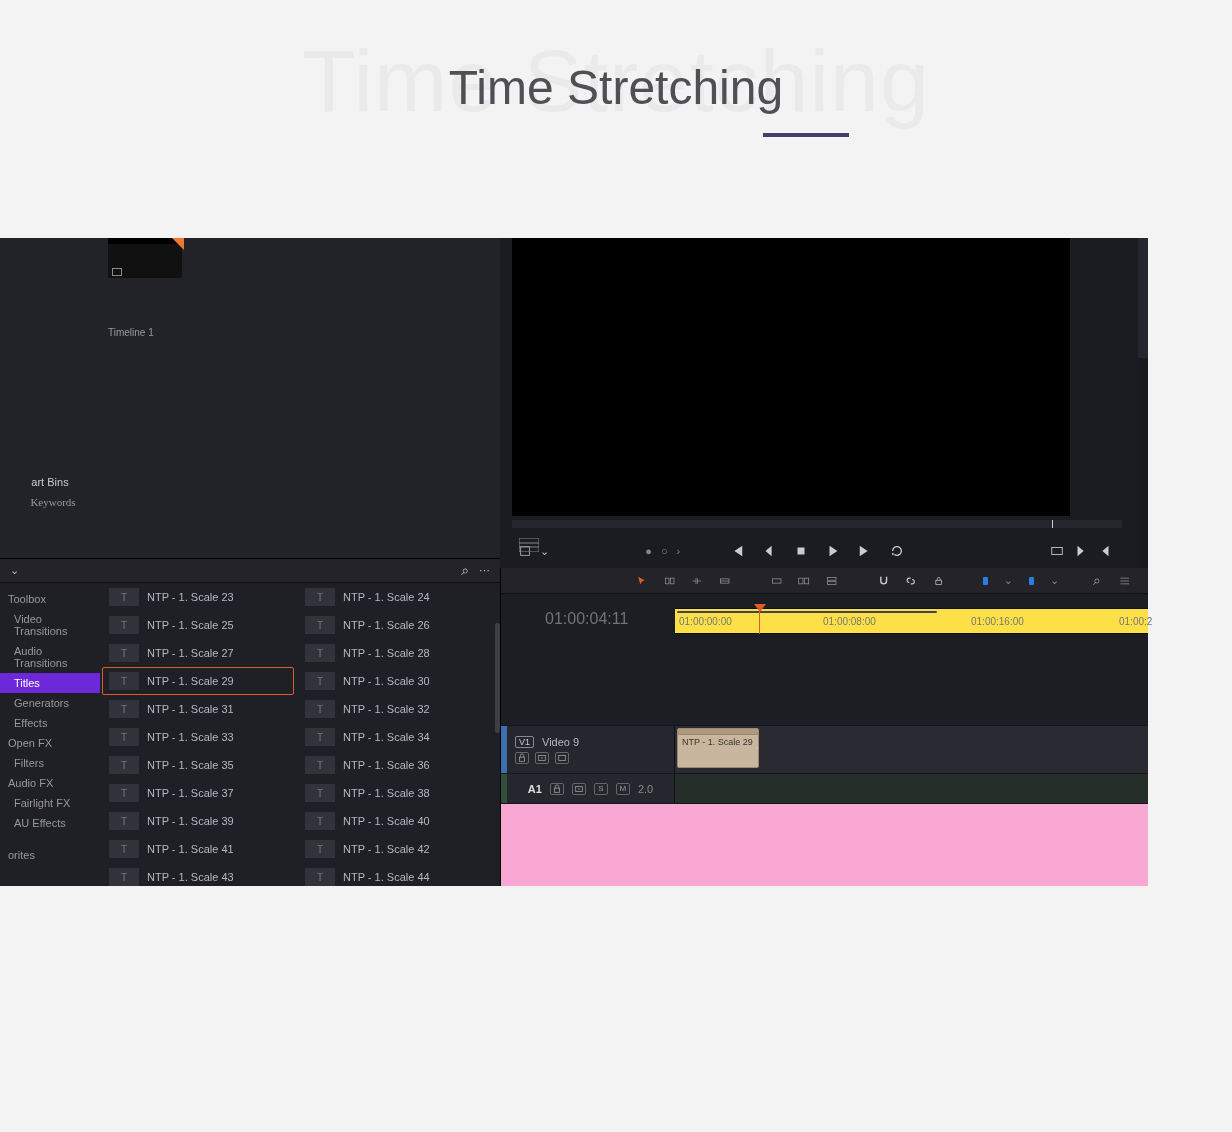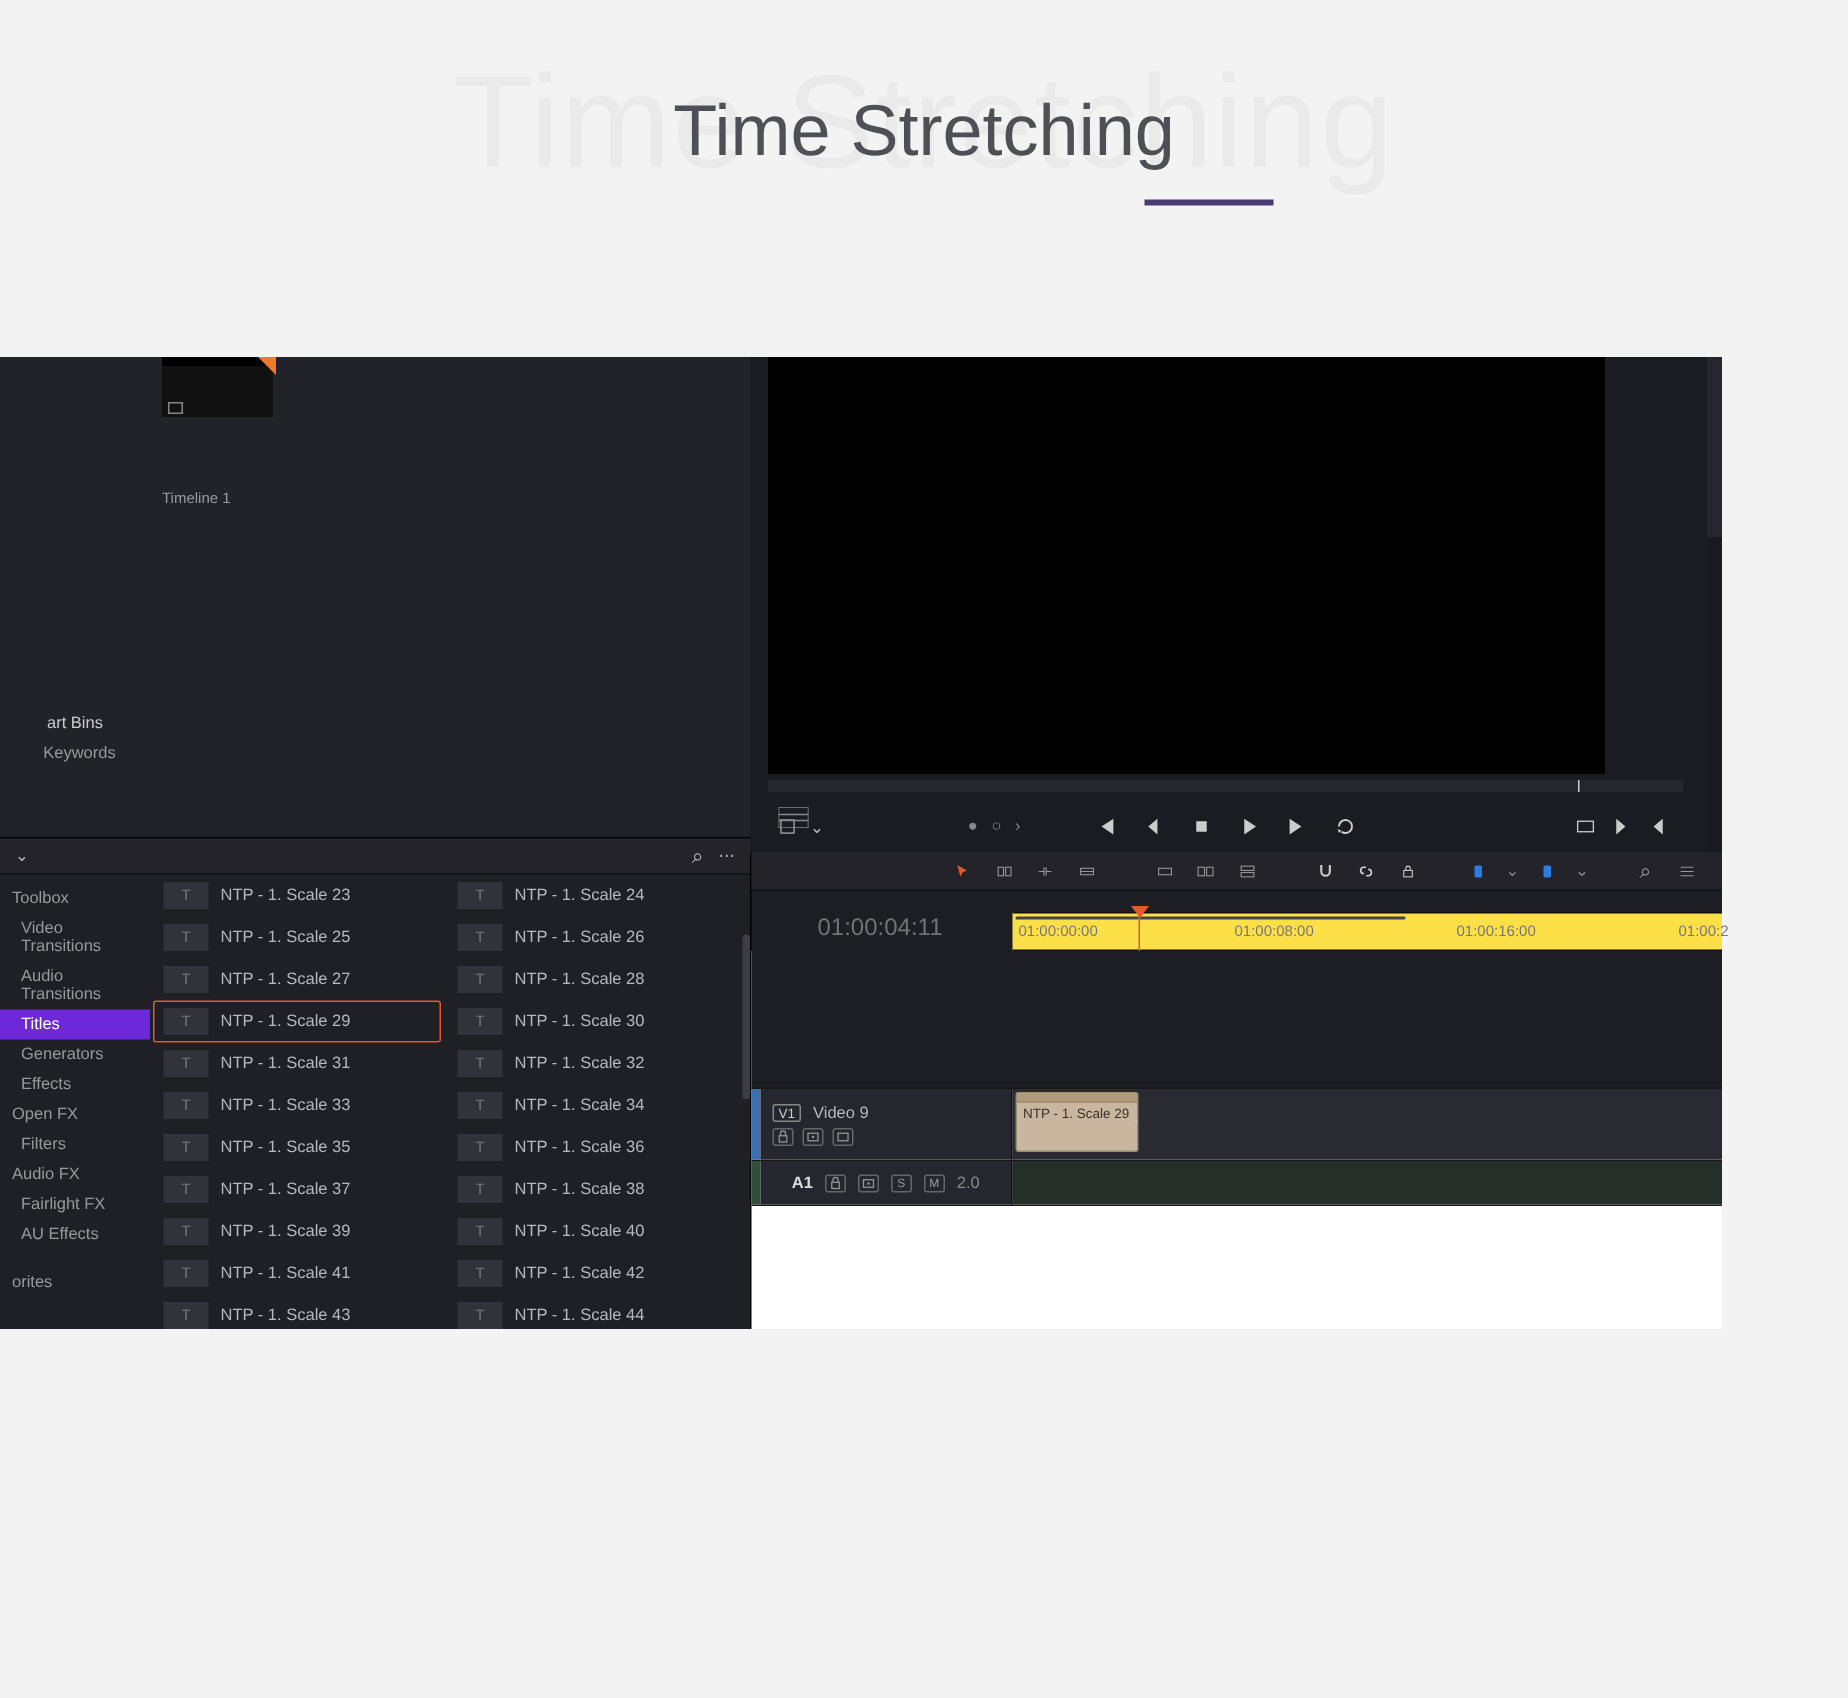--- a/index.html
+++ b/index.html
@@ -45,21 +45,21 @@
   .tl-toolbar .spacer{flex:1;}
   .tl-toolbar .tool{width:18px;height:18px;display:flex;align-items:center;justify-content:center;color:#999;}
   .tl-toolbar .tool.ptr svg path{fill:#e05a2b;}
   .flag-blue{width:8px;height:8px;background:#2a7de1;border-radius:1px;}
   .tl-timecode{position:absolute;left:44px;top:42px;font-size:16px;color:#737373;}
   .ruler{position:absolute;left:174px;right:0;top:40px;height:26px;background:#fde047;border-top:1px solid #0d0d12;border-bottom:1px solid #0d0d12;}
   .ruler .tick{position:absolute;top:0;bottom:0;display:flex;align-items:center;color:#777;font-size:10px;}
   .ruler-bar{position:absolute;left:2px;top:2px;height:2px;width:260px;background:#44444e;border-radius:2px;}
   .playhead{position:absolute;top:36px;bottom:0;left:258px;width:1px;background:#e05a2b;}
   .playhead::before{content:"";position:absolute;top:0;left:-5px;border-left:6px solid transparent;border-right:6px solid transparent;border-top:8px solid #e05a2b;}
-  .tracks{position:absolute;left:0;right:0;top:66px;bottom:0;background:#ffffff;}
+  .tracks{position:absolute;left:0;right:0;top:66px;bottom:0;background:#f9a8d4;}
   .track-row{display:flex;height:48px;border-bottom:1px solid #15151a;}
   .track-row.audio{height:30px;}
   .track-head{width:174px;background:#26262e;padding:4px 8px;display:flex;flex-direction:column;justify-content:center;gap:4px;border-right:1px solid #111;}
   .track-head-top{display:flex;align-items:center;gap:8px;}
   .tag{border:1px solid #888;color:#ccc;font-size:9px;padding:0 3px;border-radius:2px;}
   .track-head-bot{display:flex;align-items:center;gap:6px;}
   .tiny-ic{width:14px;height:12px;border:1px solid #666;border-radius:2px;display:flex;align-items:center;justify-content:center;font-size:8px;color:#999;}
   .track-lane{flex:1;position:relative;background:#2a2a33;}
   .clip{position:absolute;top:2px;height:40px;background:#c8b79e;border:1px solid #9a8a72;border-radius:2px;padding:2px 4px;color:#3a3228;font-size:9px;overflow:hidden;}
   .clip-top{height:6px;background:#b09a7c;border-bottom:1px solid #9a8a72;margin:-2px -4px 2px -4px;}
@@ -82,21 +82,21 @@
   <div class="right-strip"></div>
   <div class="right-strip2"></div>
 
   <div class="pool">
     <div class="timeline-thumb">
       <div class="timeline-thumb-ic"></div>
     </div>
     <div class="timeline-label">Timeline 1</div>
     <div class="smart-bins">
       <div>art Bins</div>
-      <div style="padding-left:14px;color:#999;">Keywords</div>
+      <div style="padding-left:14px;color:#999;font-family:Liberation Serif, serif;">Keywords</div>
     </div>
   </div>
 
   <div class="viewer"></div>
   <div class="scrub">
     <div class="scrub-mark"></div>
   </div>
   <div class="transport">
     <div class="left-group">
       <span class="ic"><svg viewBox="0 0 16 16">

